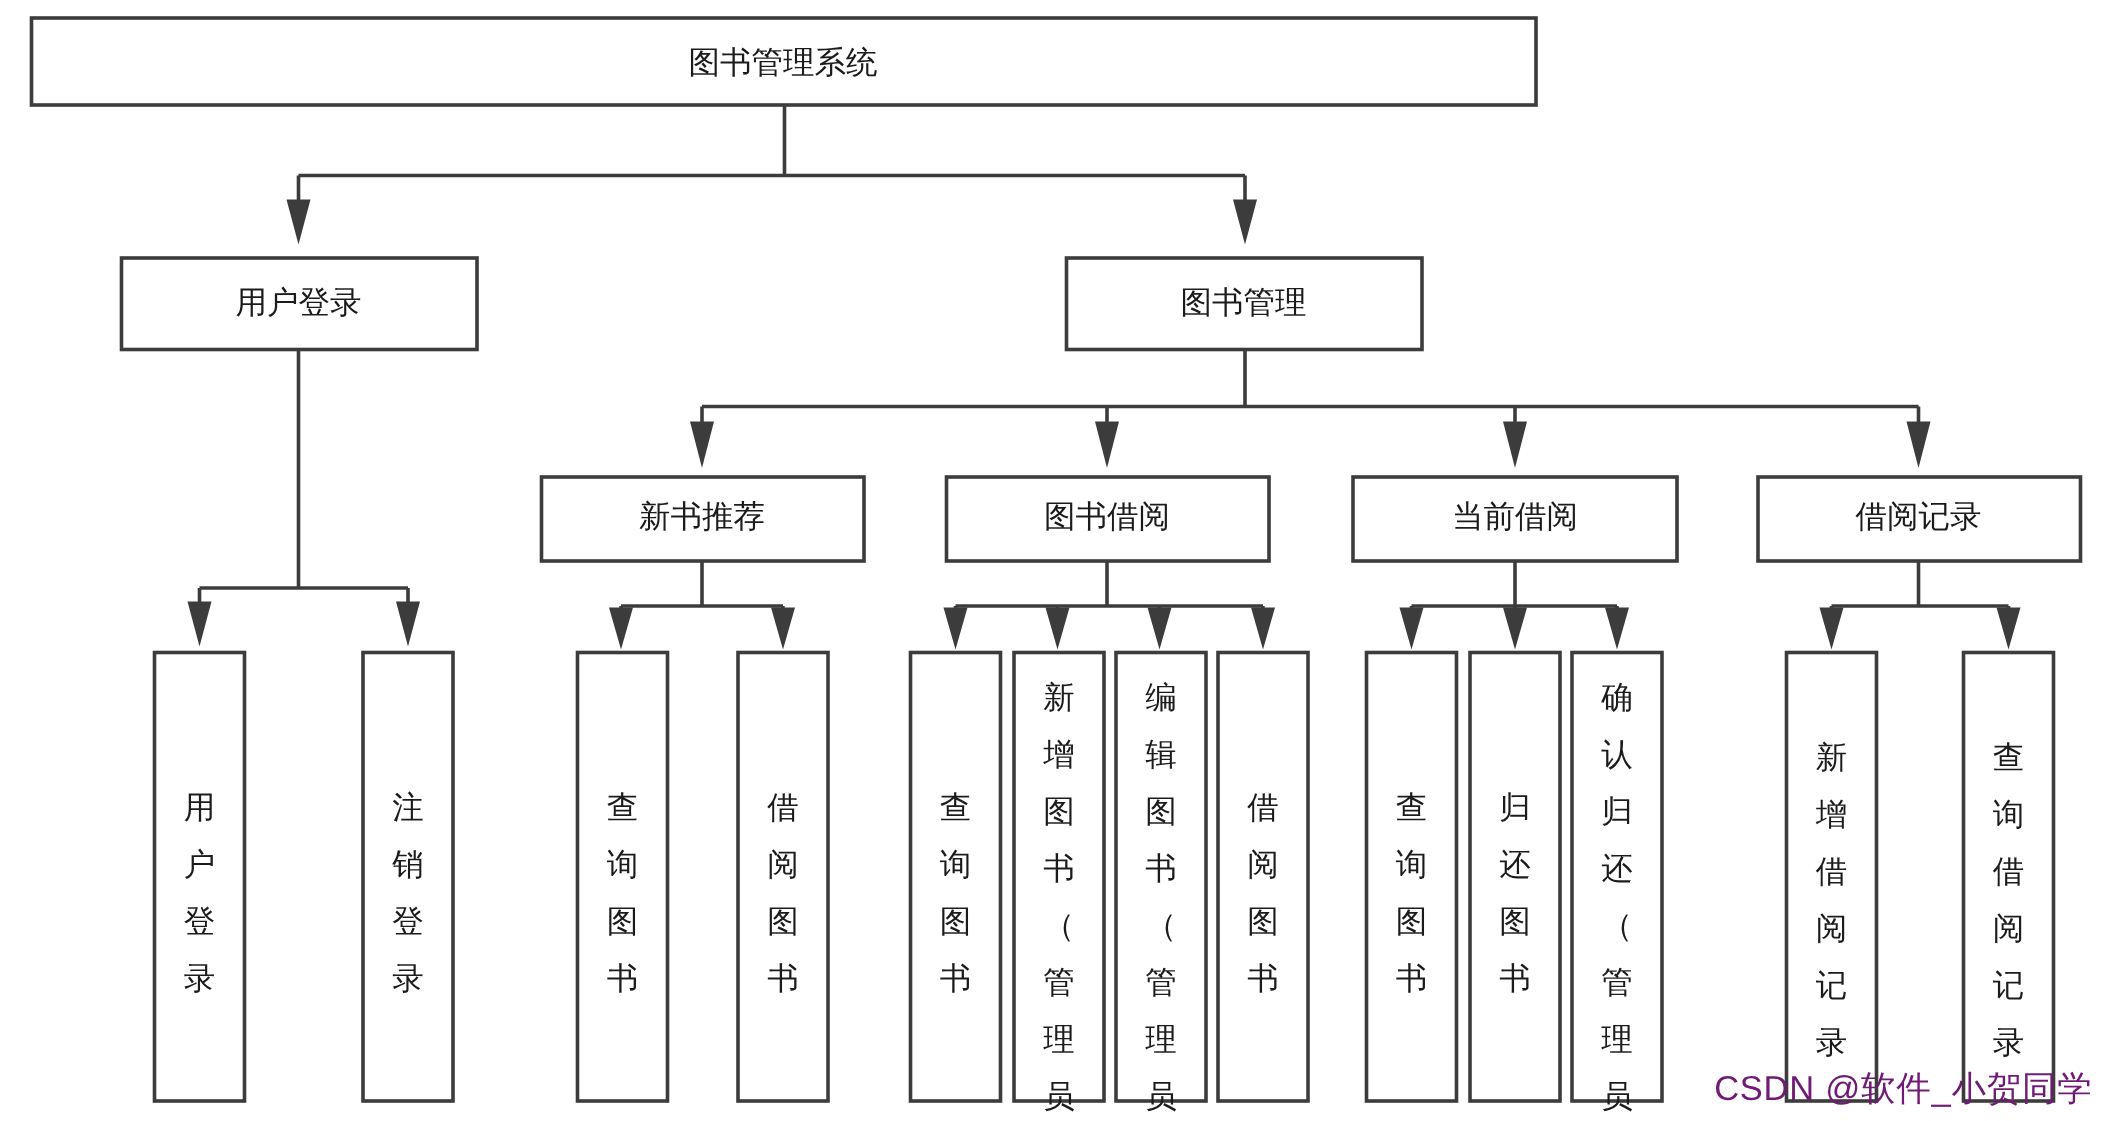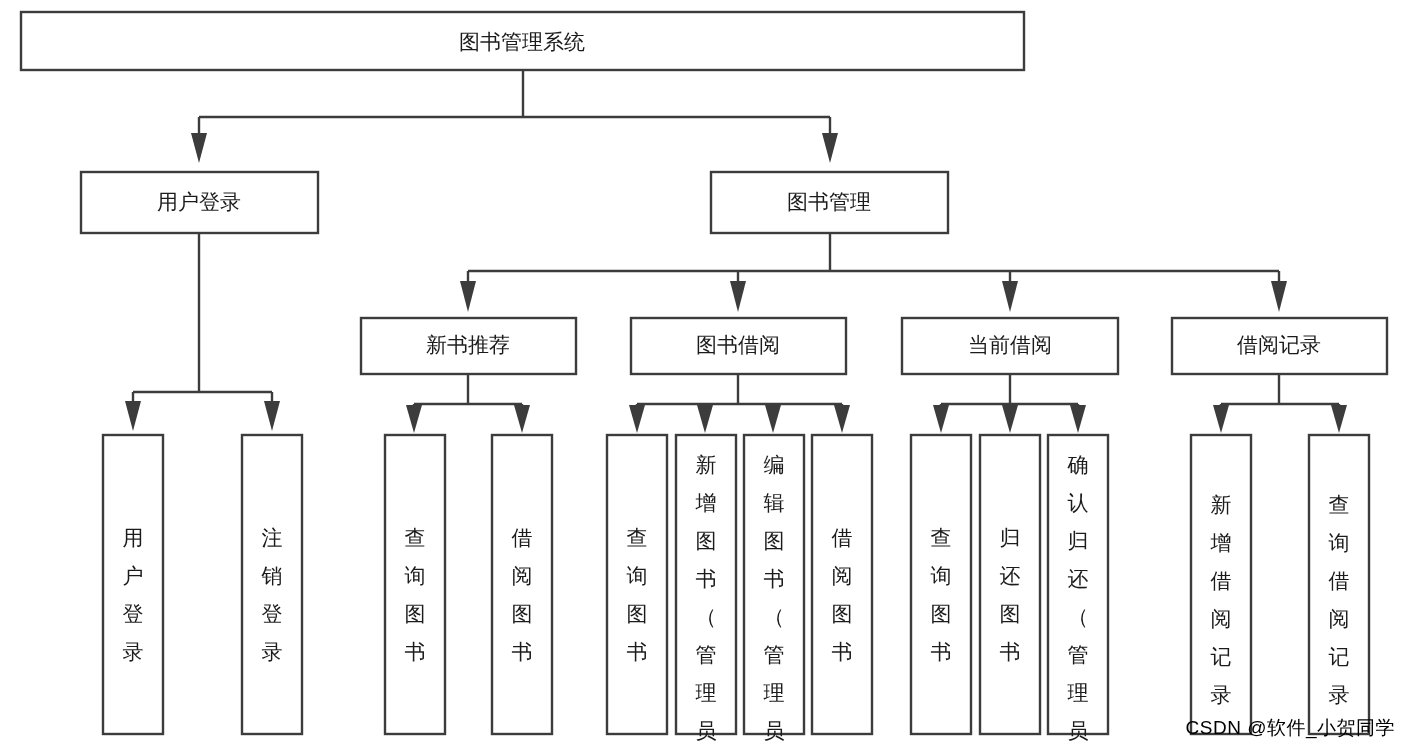--- a/index.html
+++ b/index.html
@@ -50,22 +50,22 @@
     font-family: "Liberation Sans", "DejaVu Sans", sans-serif;
     fill: #1b1b1b;
     font-size: 21px;
     text-anchor: middle;
   }
   .watermark {
     position: absolute;
     right: 10px;
     bottom: 6px;
     font-family: "Liberation Sans", "DejaVu Sans", sans-serif;
-    font-size: 19px;
-    color: #000000;
+    font-size: 23px;
+    color: #701a75;
     letter-spacing: 0.5px;
     white-space: nowrap;
     user-select: none;
     margin-top: 36px;
   }
 </style>
 </head>
 <body>
 
 <div id="canvas-wrap">

